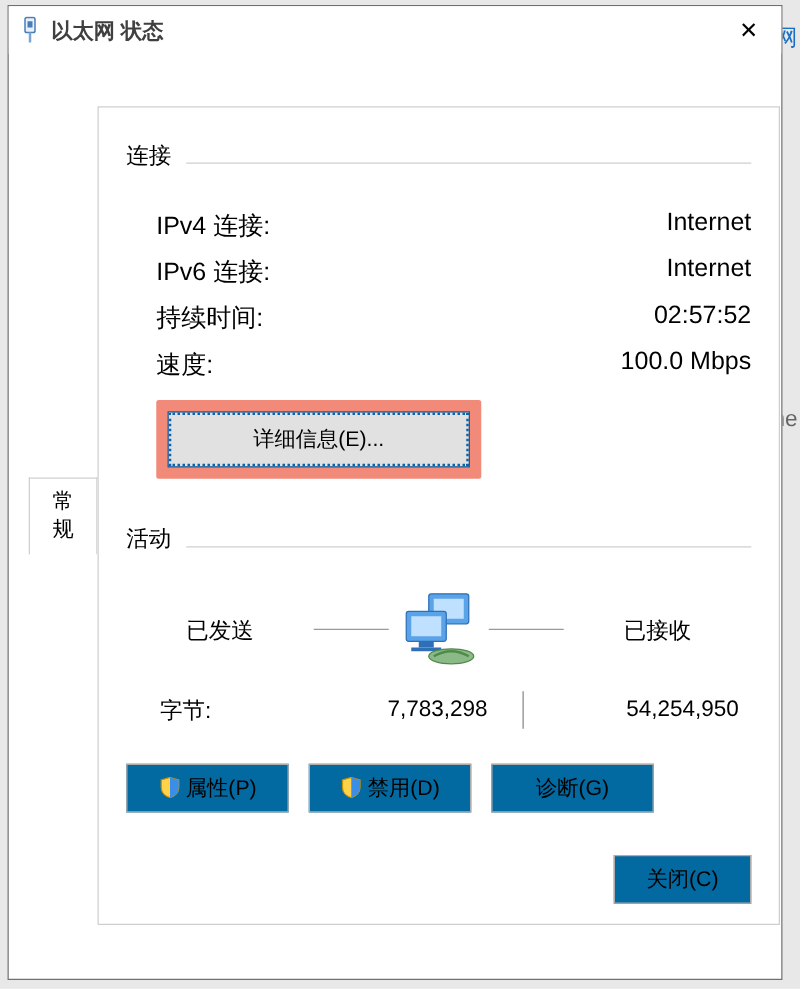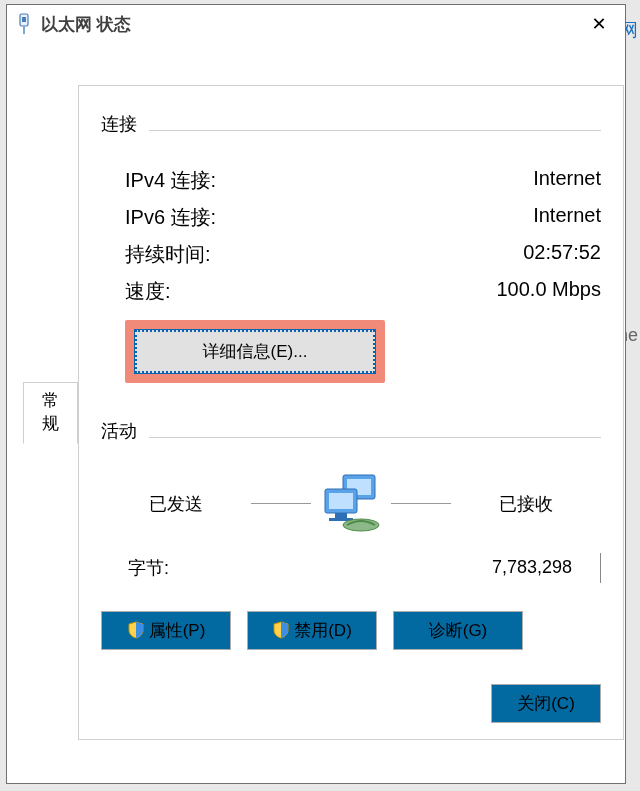--- a/index.html
+++ b/index.html
@@ -220,20 +220,21 @@
             </svg>
           </span>
           <span class="act-line"></span>
           <span class="act-label">已接收</span>
         </div>
 
         <div class="bytes-row">
           <span class="bytes-label">字节:</span>
           <span class="bytes-sent">7,783,298</span>
           <span class="bytes-div"></span>
+          <span class="bytes-recv">54,254,950</span>
         </div>
       </div>
 
       <div class="btnrow">
         <div class="winbtn">
           <span class="shield">
             <svg viewBox="0 0 18 18">
                 <path d="M9 1 L16 3 V9 C16 13 13 16 9 17 C5 16 2 13 2 9 V3 Z" fill="#ffd24a" stroke="#c79200"></path>
                 <path d="M9 1 L16 3 V9 C16 13 13 16 9 17 Z" fill="#3a8ee6"></path>
               </svg>

